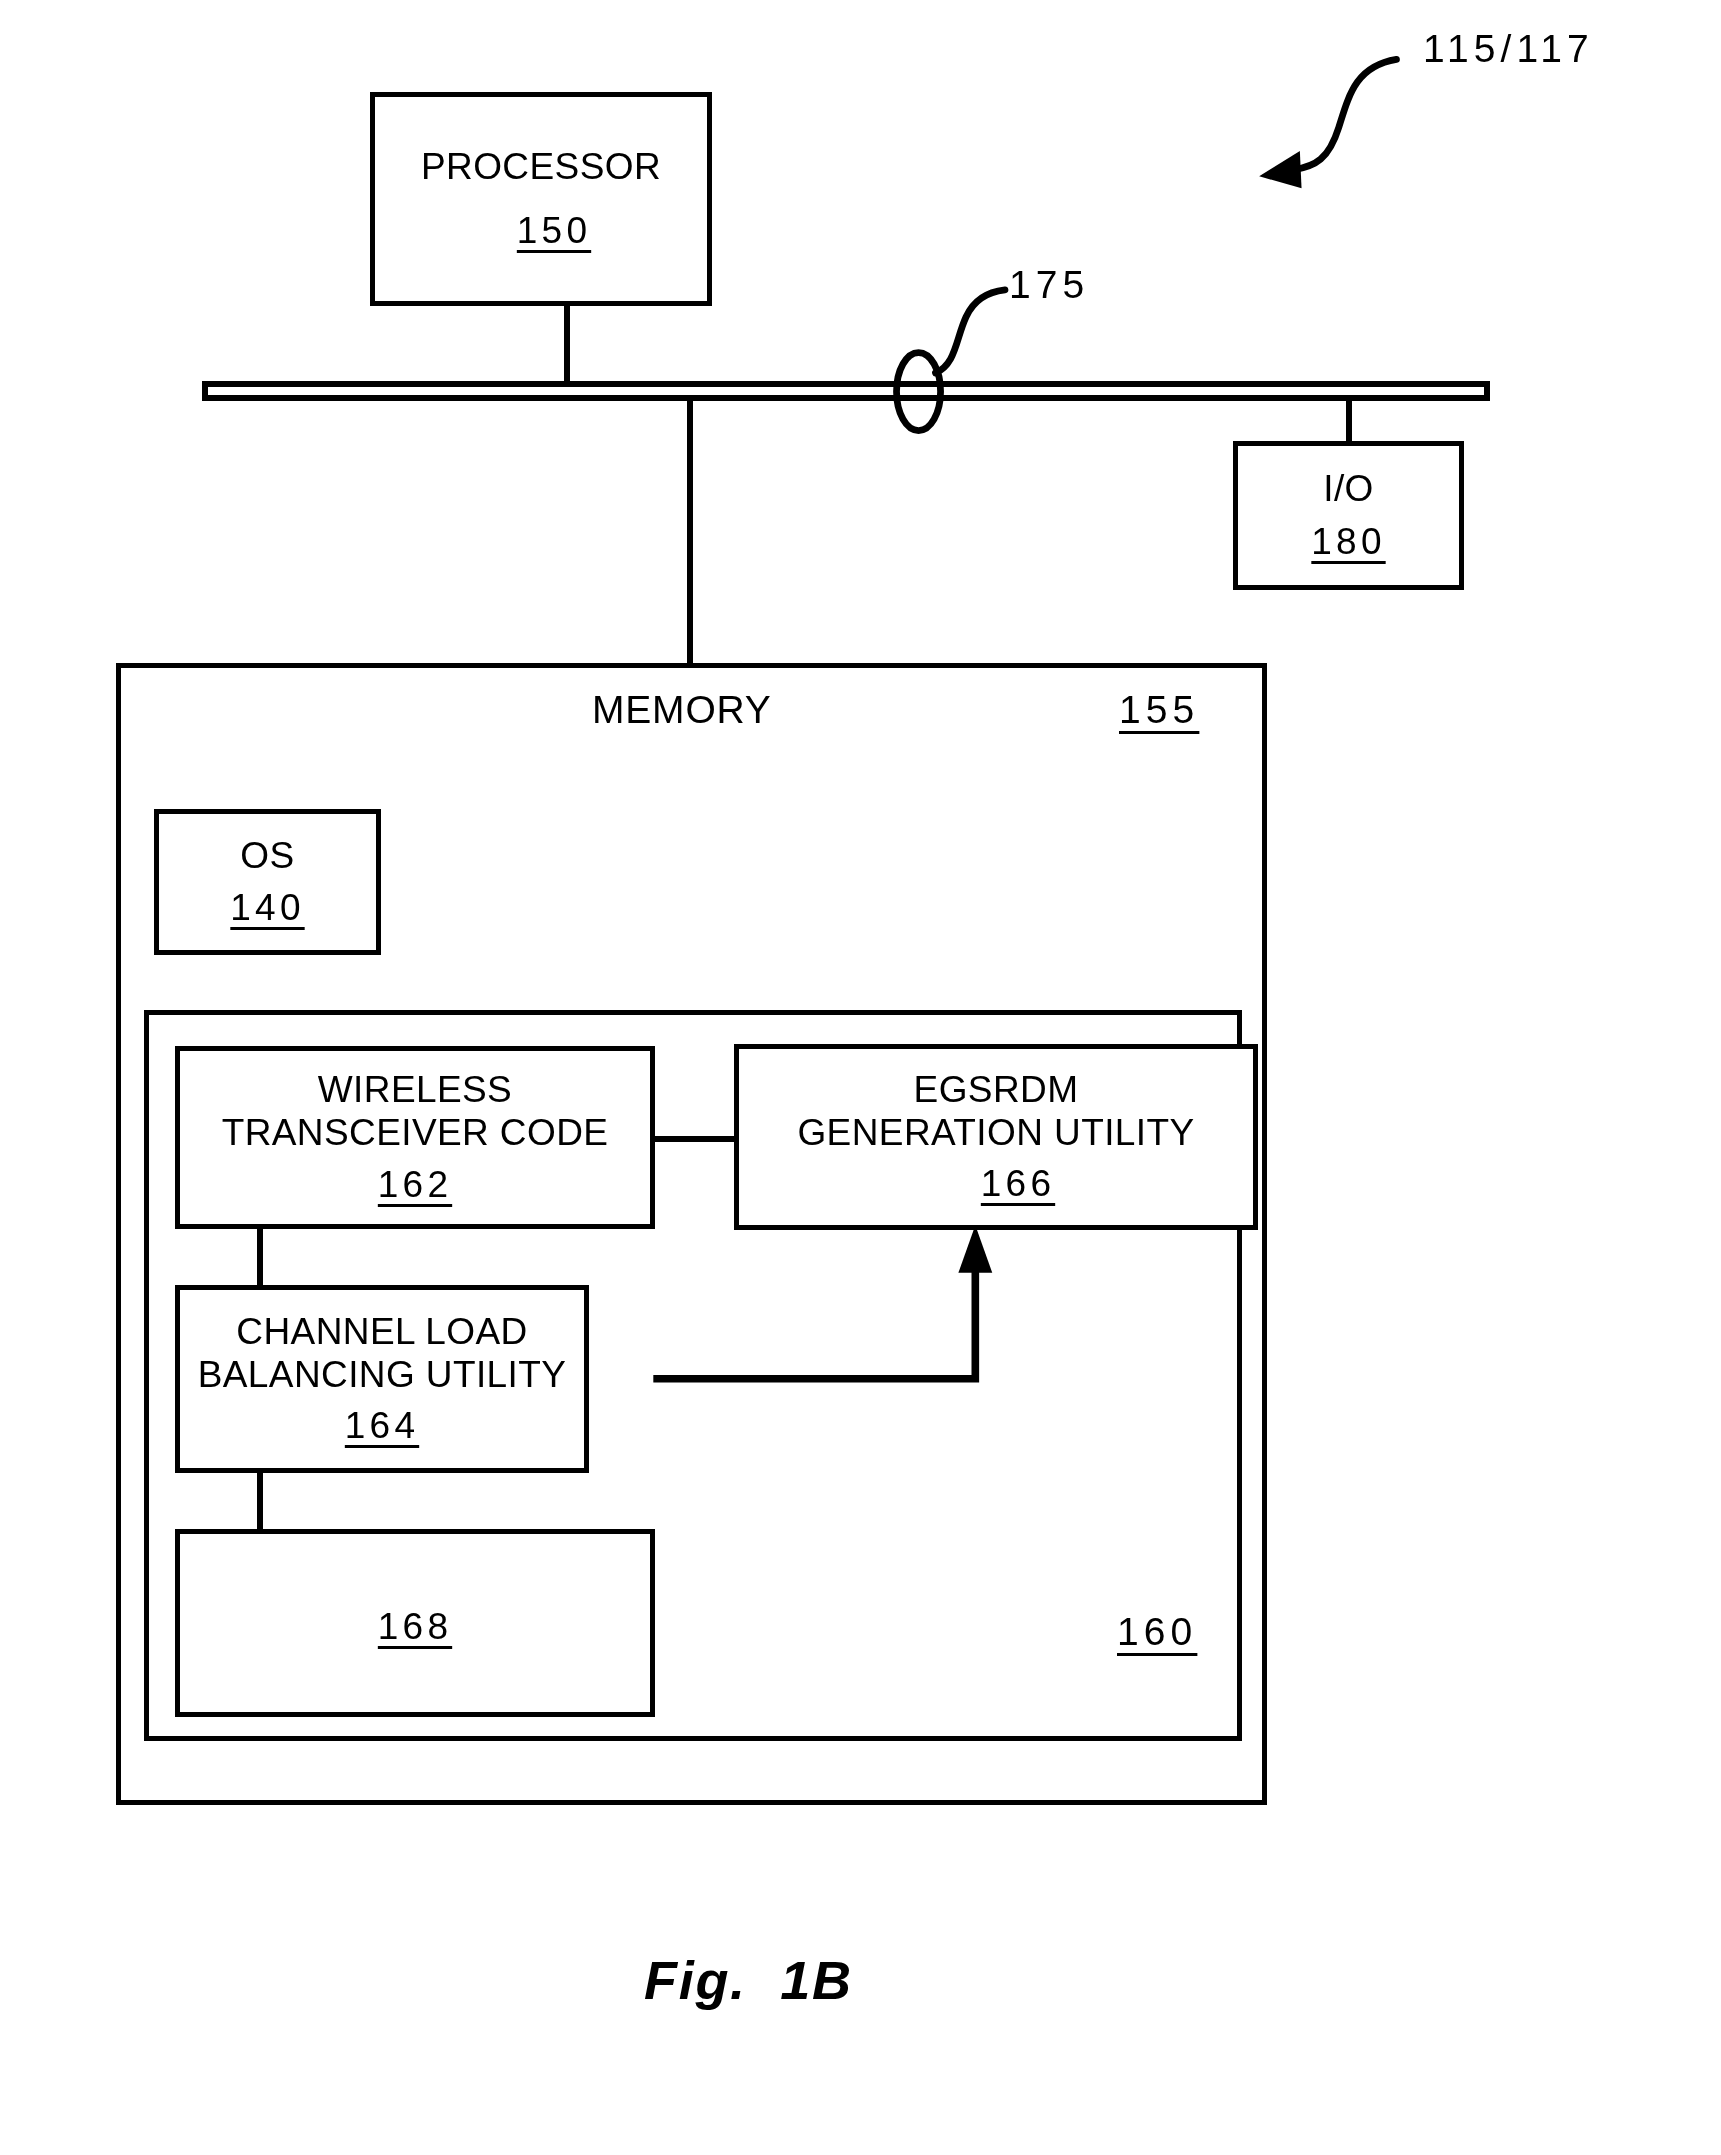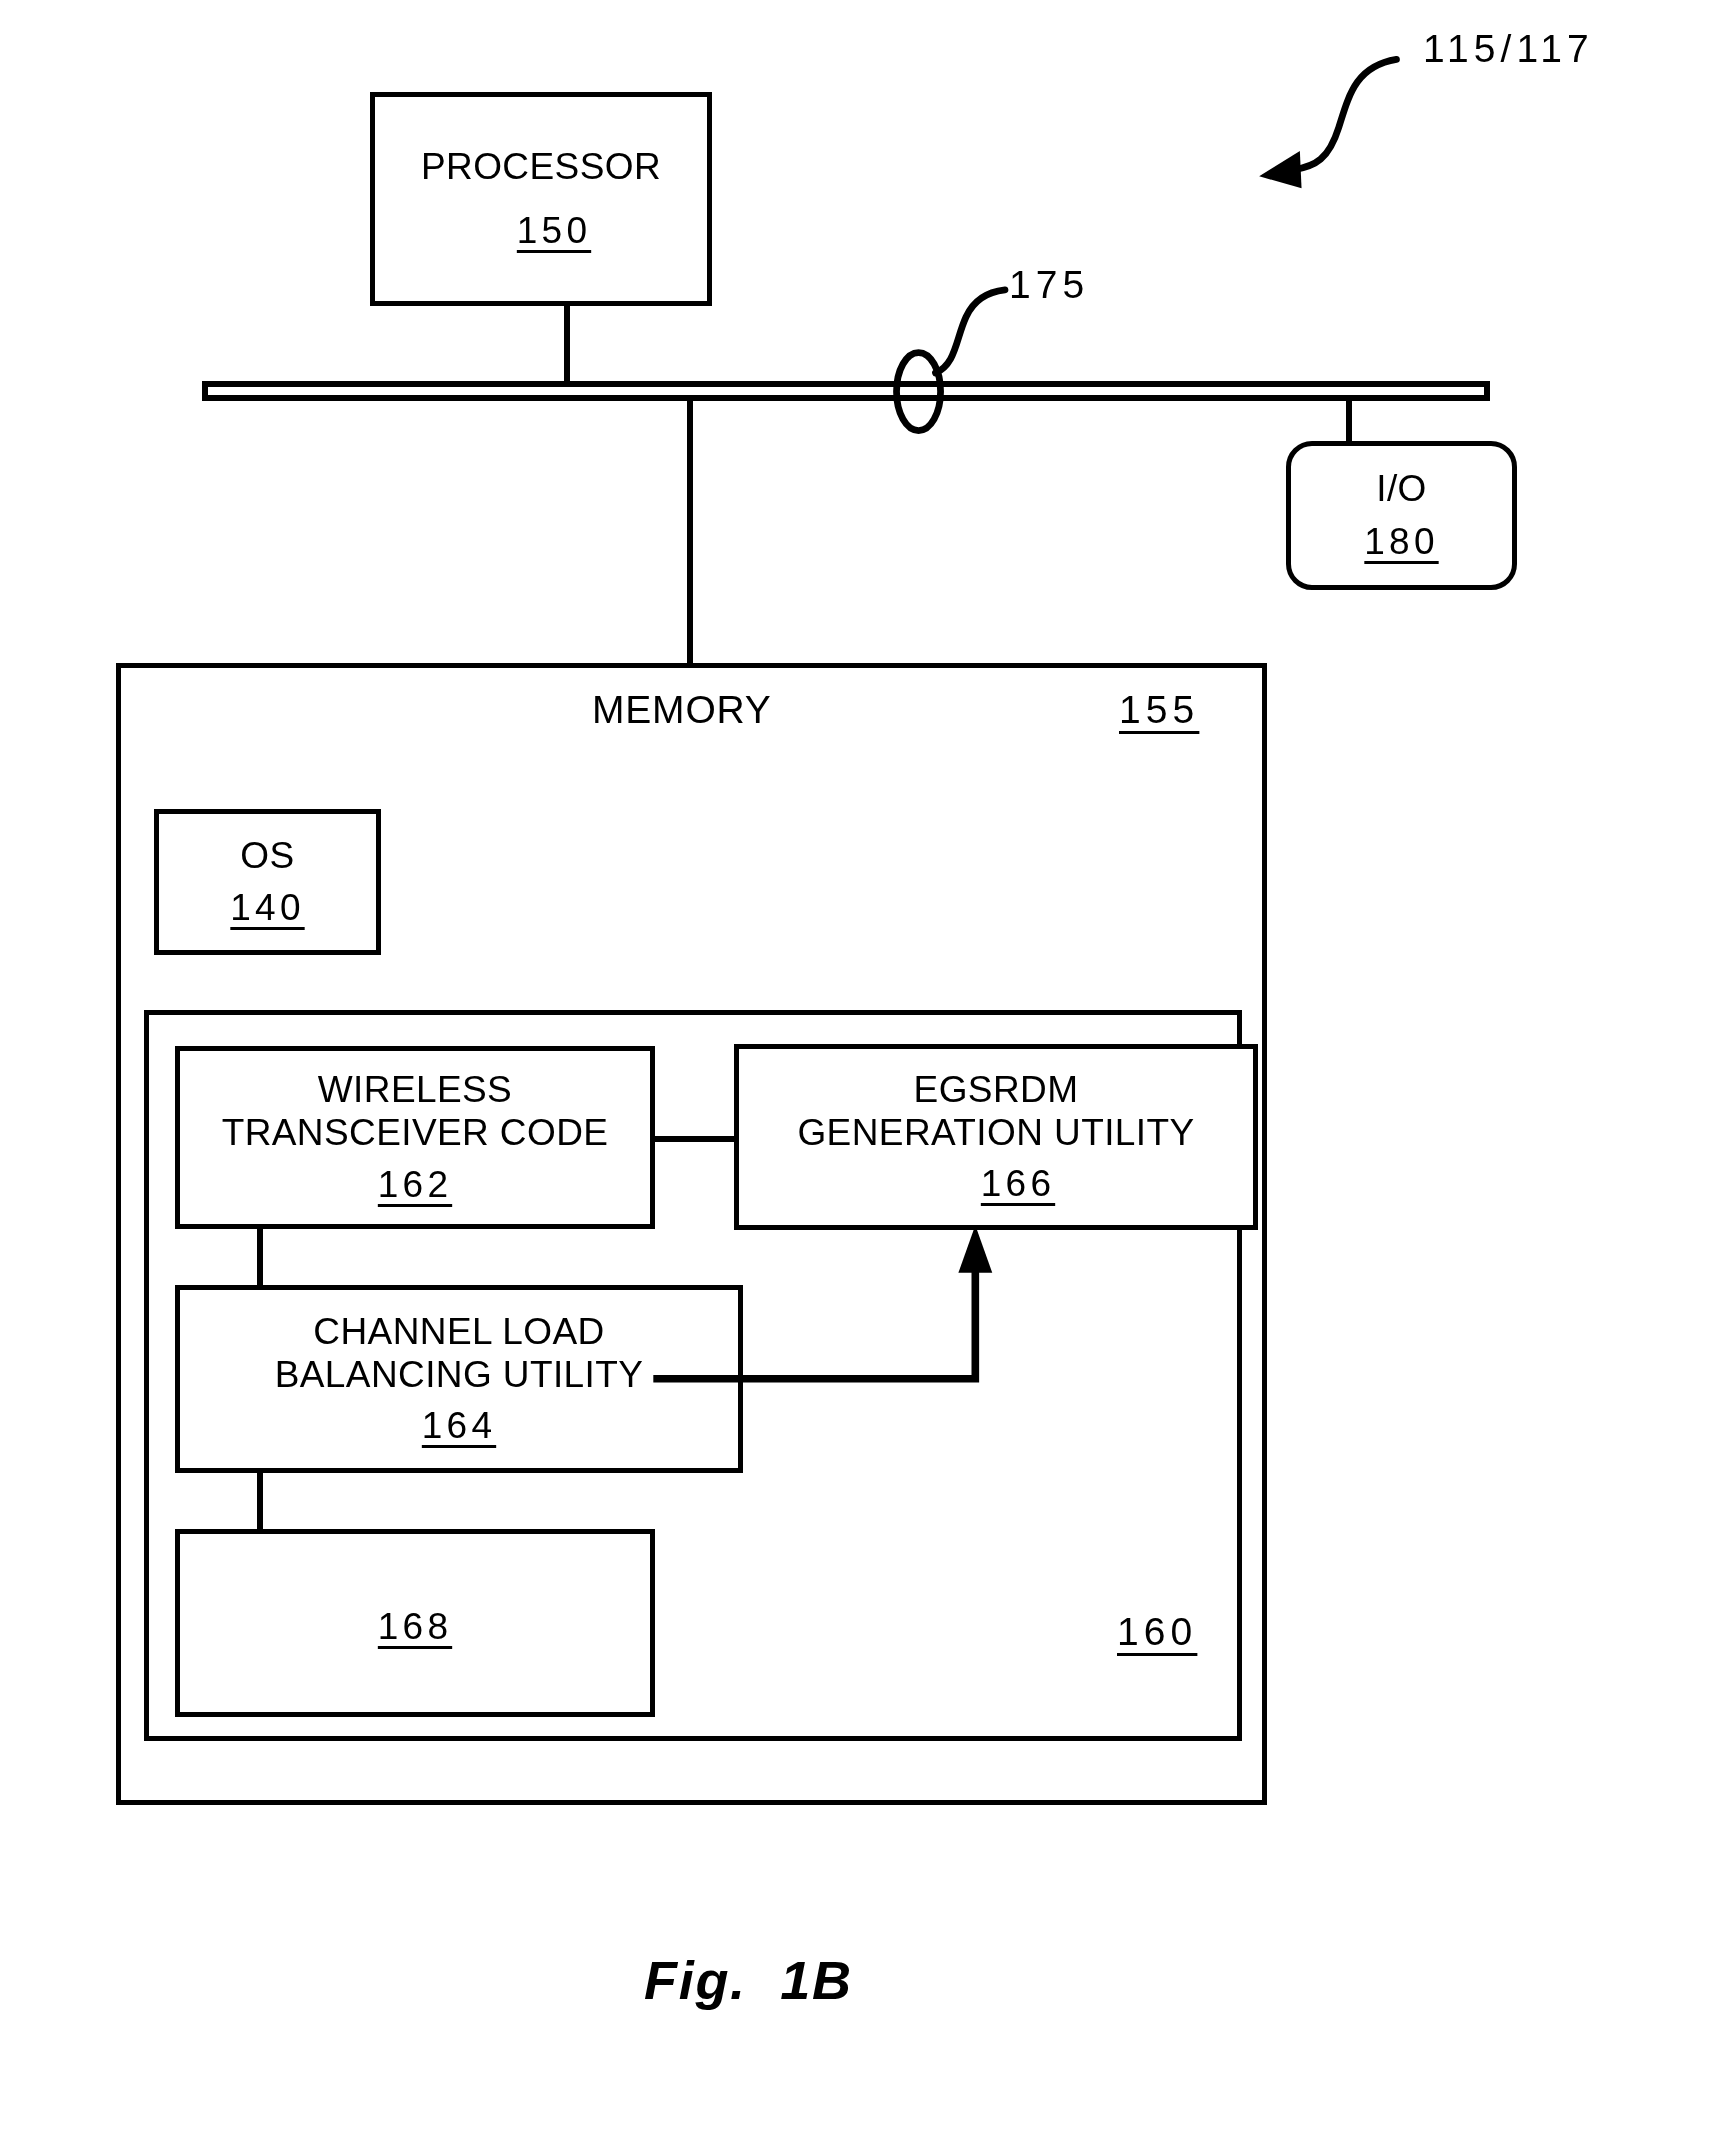--- a/index.html
+++ b/index.html
@@ -52,21 +52,21 @@
 
   <div class="bus" style="left:202px;top:381px;width:1288px;height:20.3px;"></div>
 
   <svg width="1721" height="2155" viewBox="0 0 2031 2543">
     <ellipse cx="1084" cy="462" rx="26" ry="46" fill="none" stroke="#000" stroke-width="8"></ellipse>
     <path d="M1104,440 C1128,430 1128,400 1140,374 C1150,352 1168,344 1186,342" fill="none" stroke="#000" stroke-width="8" stroke-linecap="round"></path>
   </svg>
   <div class="freetext" style="left:1009px;top:263px;">175</div>
 
   <div class="vline" style="left:1346px;top:398px;height:47px;"></div>
-  <div class="box" style="left:1286px;top:441px;width:231px;height:149px;border-radius:26px;">
+  <div class="box" style="left:1233px;top:441px;width:231px;height:149px;">
     <div class="ttl">I/O</div>
     <div class="num" style="margin-top:10.2px;">180</div>
   </div>
 
   <div class="vline" style="left:687px;top:398px;height:268px;"></div>
 
   <div class="frame" style="left:116px;top:663px;width:1151px;height:1142px;"></div>
 
   <div class="freetext" style="left:592px;top:688px;letter-spacing:0.8px;">MEMORY</div>
   <div class="freetext u" style="left:1119px;top:688px;">155</div>
@@ -88,21 +88,21 @@
   <div class="box" style="left:734px;top:1044px;width:524px;height:186px;">
     <div class="ttl">EGSRDM
 GENERATION UTILITY</div>
     <div class="num" style="margin-top:8.5px;margin-left:44px;">166</div>
   </div>
 
   <div class="hline" style="left:653px;top:1136px;width:85px;"></div>
 
   <div class="vline" style="left:257px;top:1227px;height:61px;"></div>
 
-  <div class="box" style="left:175px;top:1285px;width:568px;height:188px;">
+  <div class="box" style="left:175px;top:1285px;width:414px;height:188px;">
     <div class="ttl">CHANNEL LOAD
 BALANCING UTILITY</div>
     <div class="num" style="margin-top:8.5px;">164</div>
   </div>
 
   <svg width="1721" height="2155" viewBox="0 0 2031 2543">
     <path d="M771,1627 L1151,1627 L1151,1497" fill="none" stroke="#000" stroke-width="9" stroke-linejoin="miter"></path>
     <polygon points="1151,1446 1131,1502 1171,1502" fill="#000"></polygon>
   </svg>
 

